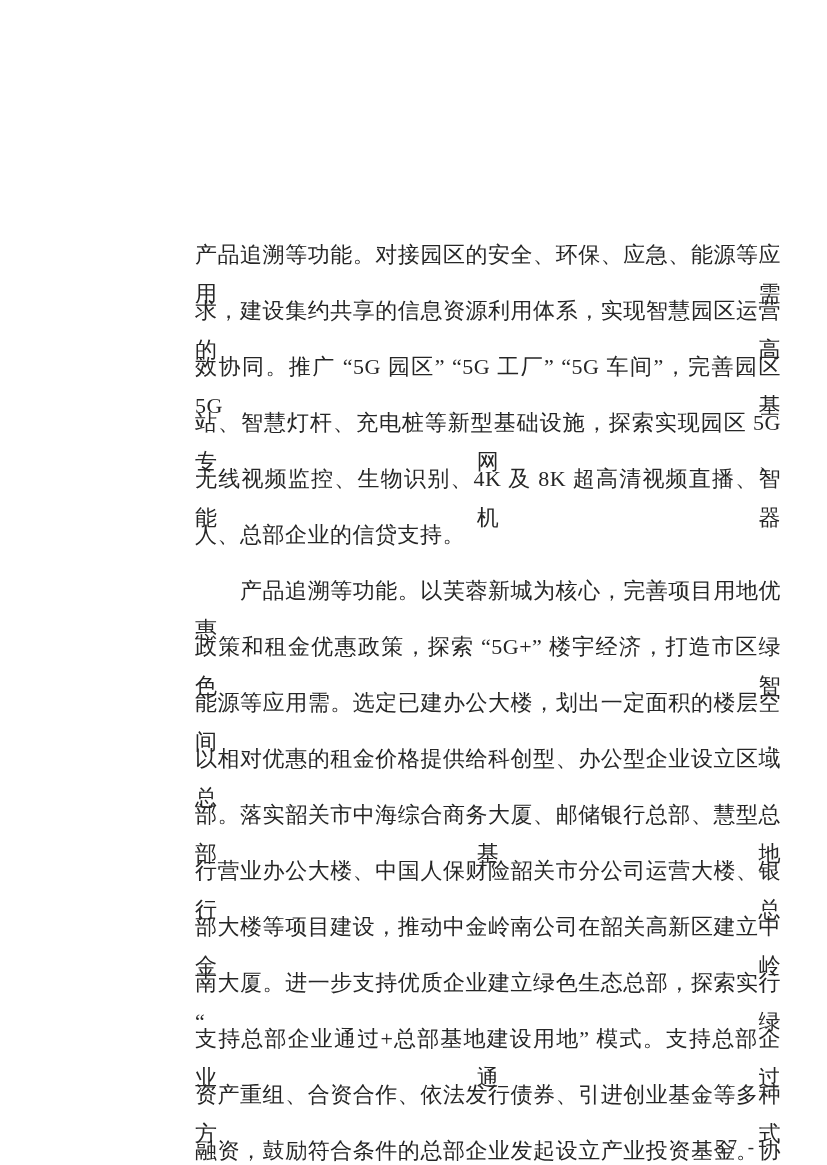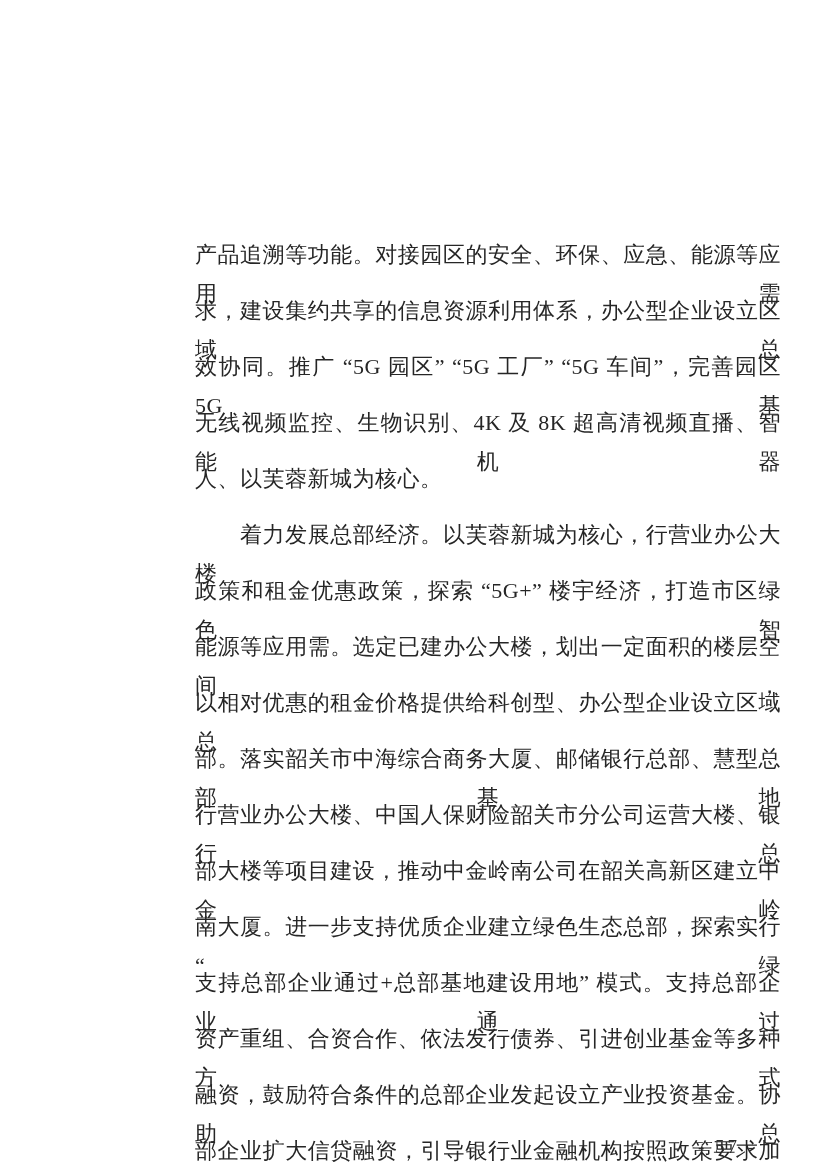--- a/index.html
+++ b/index.html
@@ -55,25 +55,26 @@
     font-family: "Liberation Serif", "DejaVu Serif", serif;
   }
 </style>
 </head>
 <body>
 
 <div class="page">
 
   <div class="text-block">
     <div class="ln j">产品追溯等功能。对接园区的安全、环保、应急、能源等应用需</div>
-    <div class="ln j">求，建设集约共享的信息资源利用体系，办公型企业设立区域总</div>
+    <div class="ln j">求，建设集约共享的信息资源利用体系，实现智慧园区运营的高</div>
     <div class="ln j">效协同。推广 “5G 园区” “5G 工厂” “5G 车间”，完善园区 5G 基</div>
+    <div class="ln j">站、智慧灯杆、充电桩等新型基础设施，探索实现园区 5G 专网、</div>
     <div class="ln j">无线视频监控、生物识别、4K 及 8K 超高清视频直播、智能机器</div>
-    <div class="ln nj">人、以芙蓉新城为核心。</div>
-    <div class="ln j in">着力发展总部经济。以芙蓉新城为核心，行营业办公大楼</div>
+    <div class="ln nj">人、总部企业的信贷支持。</div>
+    <div class="ln j in">产品追溯等功能。以芙蓉新城为核心，完善项目用地优惠</div>
     <div class="ln j">政策和租金优惠政策，探索 “5G+” 楼宇经济，打造市区绿色智</div>
     <div class="ln j">能源等应用需。选定已建办公大楼，划出一定面积的楼层空间，</div>
     <div class="ln j">以相对优惠的租金价格提供给科创型、办公型企业设立区域总</div>
     <div class="ln j">部。落实韶关市中海综合商务大厦、邮储银行总部、慧型总部基地</div>
     <div class="ln j">行营业办公大楼、中国人保财险韶关市分公司运营大楼、银行总</div>
     <div class="ln j">部大楼等项目建设，推动中金岭南公司在韶关高新区建立中金岭</div>
     <div class="ln j">南大厦。进一步支持优质企业建立绿色生态总部，探索实行 “绿</div>
     <div class="ln j">支持总部企业通过+总部基地建设用地” 模式。支持总部企业通过</div>
     <div class="ln j">资产重组、合资合作、依法发行债券、引进创业基金等多种方式</div>
     <div class="ln j">融资，鼓励符合条件的总部企业发起设立产业投资基金。协助总</div>

